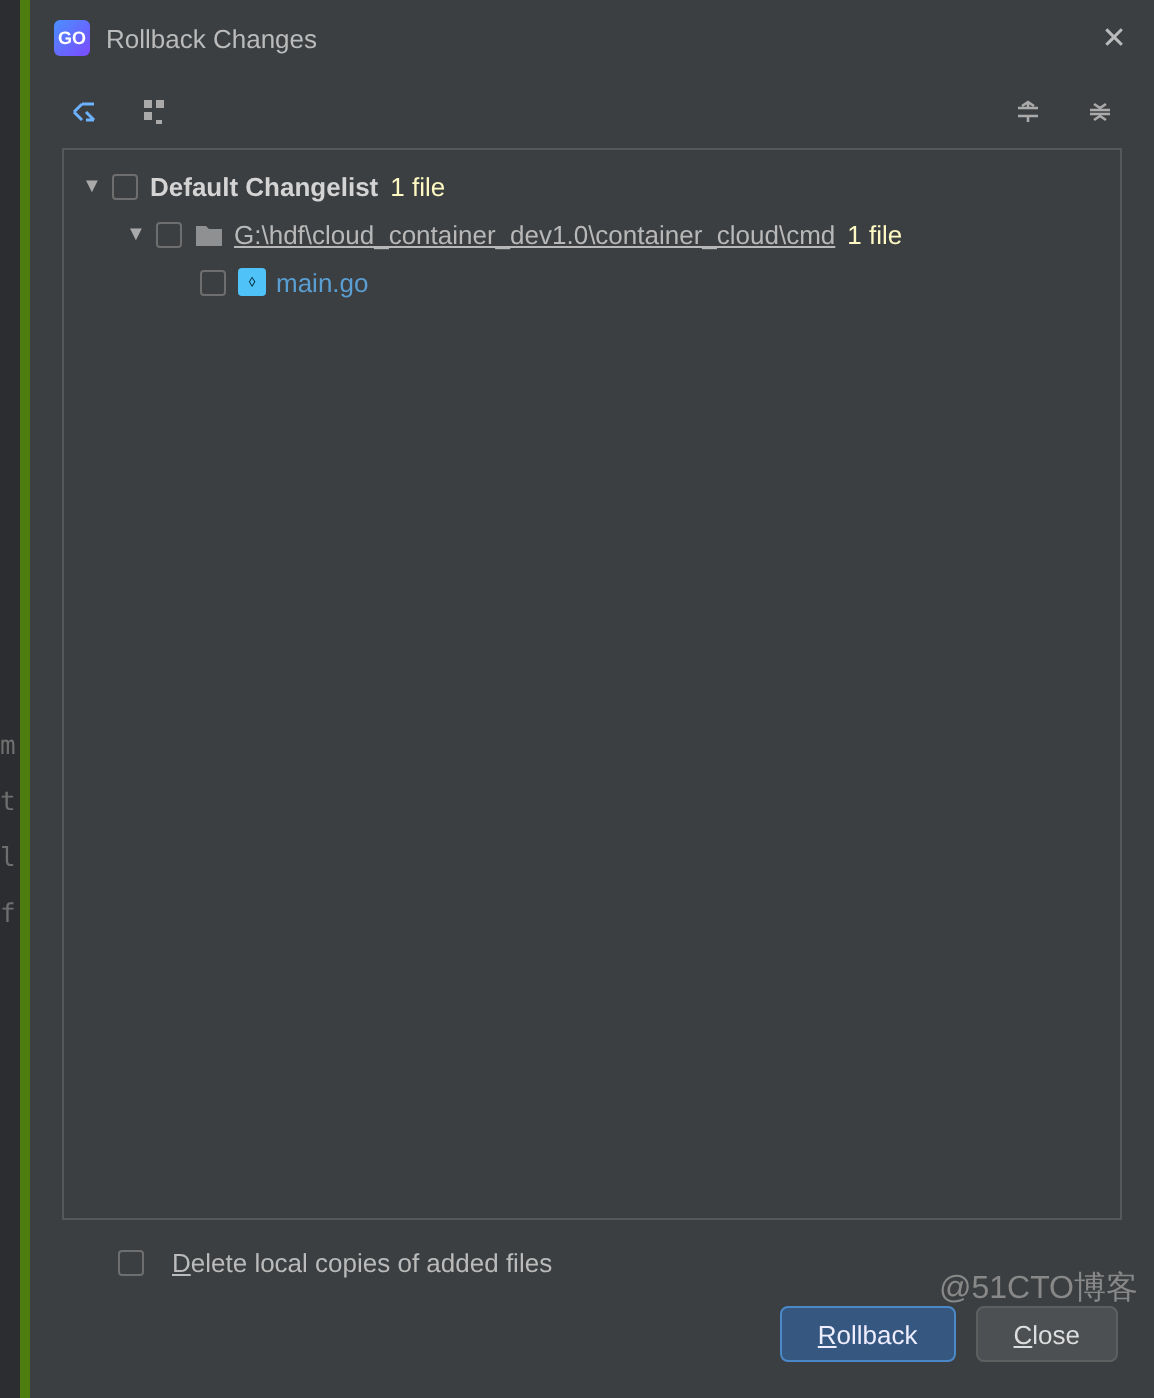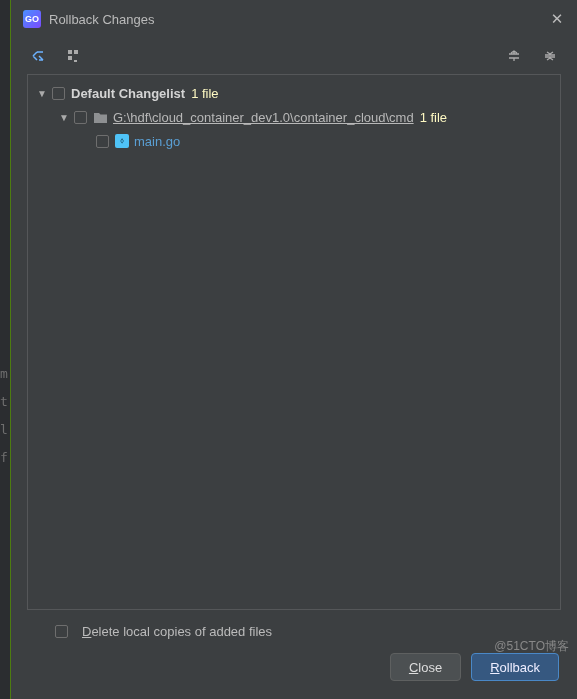--- a/index.html
+++ b/index.html
@@ -5,21 +5,21 @@
     * { box-sizing: border-box; margin: 0; padding: 0; }
     body {
       width: 577px; height: 699px;
       background: #2b2d30; color: #bbbbbb;
       font-family: "Segoe UI", sans-serif; font-size: 13px;
       overflow: hidden; position: relative;
     }
     .bg-gutter { position: absolute; left: 0; top: 360px; color: #6e6e6e; font-family: monospace; font-size: 13px; line-height: 28px; }
     .dialog { position: absolute; left: 10px; top: 0; right: 0; bottom: 0;
       background: #3c3f41; display: flex; flex-direction: column;
-      border-left: 1px solid #4d7c0f; }
+      border-left: 5px solid #4d7c0f; }
     .titlebar { display: flex; align-items: center; height: 38px; padding: 0 12px; gap: 8px; }
     .app-icon { width: 18px; height: 18px; background: linear-gradient(135deg,#4a90ff,#7b4aff); border-radius: 3px; display:flex; align-items:center; justify-content:center; font-size:9px; font-weight:bold; color:#fff;}
     .title { color: #bbbbbb; flex: 1; }
     .close-x { width: 16px; height: 16px; color: #bbbbbb; cursor: pointer; display:flex;align-items:center;justify-content:center; font-size:15px;}
     .toolbar { display: flex; align-items: center; height: 36px; padding: 0 18px; gap: 18px; }
     .tb-icon { width: 18px; height: 18px; display:flex;align-items:center;justify-content:center; color:#8fbfff; cursor:pointer;}
     .tb-icon.gray { color:#aaa; }
     .tb-spacer { flex: 1; }
     .tree-panel { margin: 0 16px; border: 1px solid #555759; background: #3c3f41; flex: 1; min-height: 0; padding: 6px 0; overflow: hidden;}
     .row { display: flex; align-items: center; height: 24px; white-space: nowrap; }
@@ -30,21 +30,21 @@
     .go-icon { width:14px;height:14px; background:#4fc3f7; border-radius:2px; margin-right:5px; display:inline-flex;align-items:center;justify-content:center;font-size:8px;color:#023;}
     .bold { font-weight: 600; color: #d4d4d4; }
     .path { color: #b8b8b8; text-decoration: underline; }
     .link { color: #5a9fd4; }
     .muted { color: #fef9c3; margin-left: 6px; }
     .bottom-opt { display:flex; align-items:center; padding: 14px 18px; gap: 8px; margin-left: 26px;}
     .underline-first::first-letter { text-decoration: underline; }
     .buttons { display:flex; justify-content:flex-end; gap:10px; padding: 0 18px 18px; }
     .btn { height: 28px; padding: 0 18px; border-radius: 4px; border: 1px solid #5e6060; background: #4c5052; color:#ddd; cursor:pointer; display:flex;align-items:center; font-size:13px;}
     .btn.primary { background:#365880; border-color:#4a88c7; color:#eef; }
-    .watermark { position:absolute; right:8px; bottom:44px; color:#888; font-size:12px;}
+    .watermark { position:absolute; right:8px; bottom:44px; color:#888; font-size:16px;}
   </style>
 </head>
 <body>
 
 <div class="bg-gutter">
   <div>m</div>
   <div>t</div>
   <div>l</div>
   <div>f</div>
 </div>
@@ -110,22 +110,22 @@
       <span class="link">main.go</span>
     </div>
   </div>
 
   <div class="bottom-opt">
     <span class="chk"></span>
     <span class="underline-first">Delete local copies of added files</span>
   </div>
 
   <div class="buttons">
+    <div class="btn primary">
+        <span class="underline-first">Rollback</span>
+      </div>
     <div class="btn">
         <span class="underline-first">Close</span>
-      </div>
-    <div class="btn primary">
-        <span class="underline-first">Rollback</span>
       </div>
   </div>
 </div>
 
 <div class="watermark">@51CTO博客</div>
 
 </body></html>

